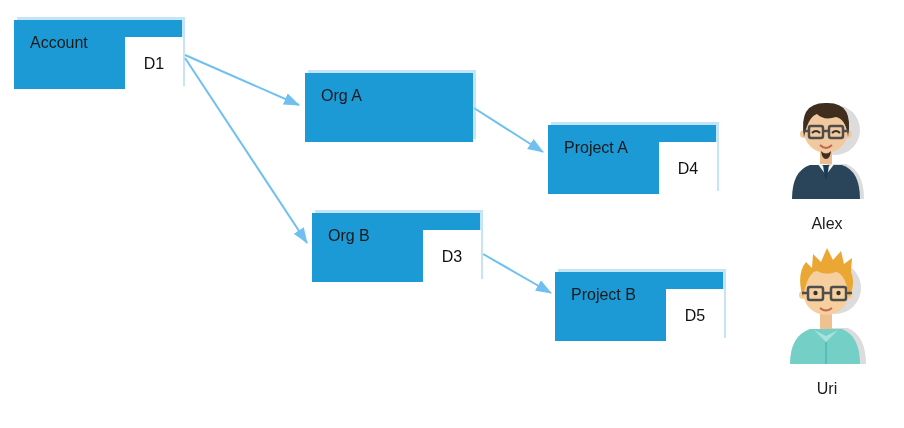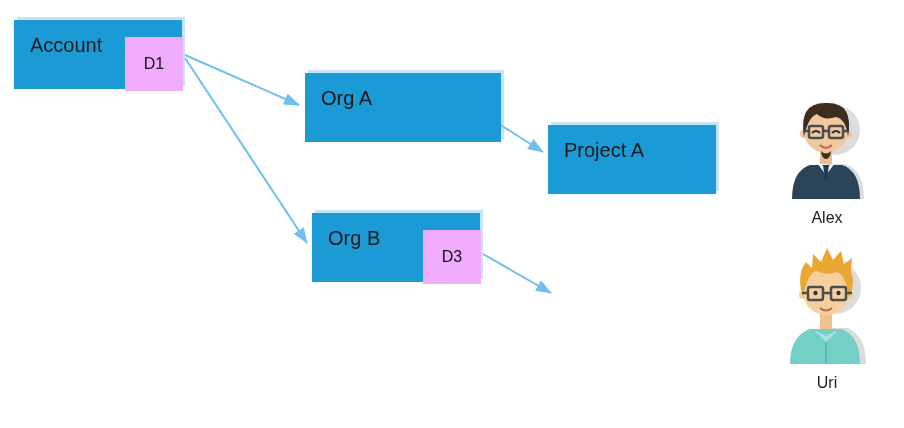--- a/index.html
+++ b/index.html
@@ -5,35 +5,35 @@
   html,body{margin:0;padding:0;background:#ffffff;}
   body{font-family:"Liberation Sans","DejaVu Sans",sans-serif;}
   .canvas{position:relative;width:904px;height:428px;background:#ffffff;overflow:hidden;}
 
   
   .node{
     position:absolute;width:168px;height:69px;background:#1b9ad6;
     box-shadow:3px -3px 0 rgba(150,208,240,0.55);
   }
   .node-label{
-    position:absolute;left:16px;top:14px;font-size:20px;color:#1a1a1a;
+    position:absolute;left:16px;top:14px;font-size:16px;color:#1a1a1a;
     white-space:nowrap;
   }
   .badge{
     position:absolute;left:111px;top:17px;width:58px;height:54px;
-    background:#f0abfc;display:flex;align-items:center;justify-content:center;
+    background:#ffffff;display:flex;align-items:center;justify-content:center;
     font-size:16px;color:#111111;
   }
 
   
   .edges{position:absolute;left:0;top:0;width:904px;height:428px;pointer-events:none;}
 
   
   .user{position:absolute;width:90px;display:flex;flex-direction:column;align-items:center;}
-  .user-name{font-size:16px;color:#1c1c1c;margin-top:10px;}
+  .user-name{font-size:16px;color:#1c1c1c;margin-top:16px;}
   .avatar-svg{display:block;}
 </style>
 </head>
 <body>
 
 <div class="canvas">
 
   <svg class="edges" width="904" height="428" viewBox="0 0 904 428">
     <defs>
       <marker id="ah" markerWidth="10" markerHeight="8" refX="7.5" refY="3" orient="auto">
@@ -44,33 +44,38 @@
     <line x1="185" y1="58" x2="307" y2="243" stroke="#6fc0f0" stroke-width="2" marker-end="url(#ah)"></line>
     <line x1="474" y1="108" x2="543" y2="152" stroke="#6fc0f0" stroke-width="2" marker-end="url(#ah)"></line>
     <line x1="483" y1="254" x2="551" y2="293" stroke="#6fc0f0" stroke-width="2" marker-end="url(#ah)"></line>
   </svg>
 
   <div class="node" style="left:14px;top:20px;">
     <span class="node-label">Account</span>
     <span class="badge">D1</span>
   </div>
 
-  <div class="node" style="left:305px;top:73px;padding-left:28px;">
+  <div class="node" style="left:305px;top:73px;">
     <span class="node-label">Org A</span>
   </div>
 
   <div class="node" style="left:548px;top:125px;text-align:center;">
     <span class="node-label">Project A</span>
+    <span class="badge">D4</span>
   </div>
 
   <div class="node" style="left:312px;top:213px;">
     <span class="node-label">Org B</span>
     <span class="badge">D3</span>
   </div>
 
+  <div class="node" style="left:555px;top:272px;">
+    <span class="node-label">Project B</span>
+    <span class="badge">D5</span>
+  </div>
 
   <div class="user" style="left:782px;top:93px;">
     <svg class="avatar-svg" width="86" height="106" viewBox="0 0 86 106">
 
       <circle cx="51" cy="37" r="25" fill="#dcdcdc"></circle>
       <path d="M22,106 Q22,78 44,71 L62,71 Q80,78 80,106 Z" fill="#dcdcdc"></path>
 
       <path d="M8,106 Q8,78 26,72 L58,72 Q76,78 76,106 Z" fill="#2a4459"></path>
       <rect x="36" y="56" width="12" height="15" fill="#edbd92"></rect>
       <polygon points="33,70 42,82 51,70 42,74" fill="#f5f5f5"></polygon>

